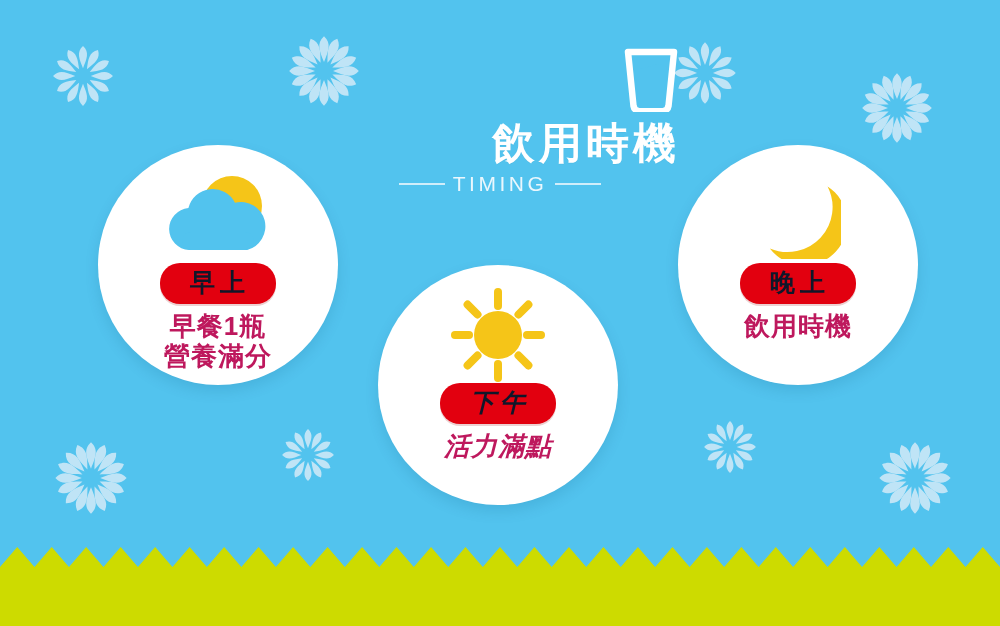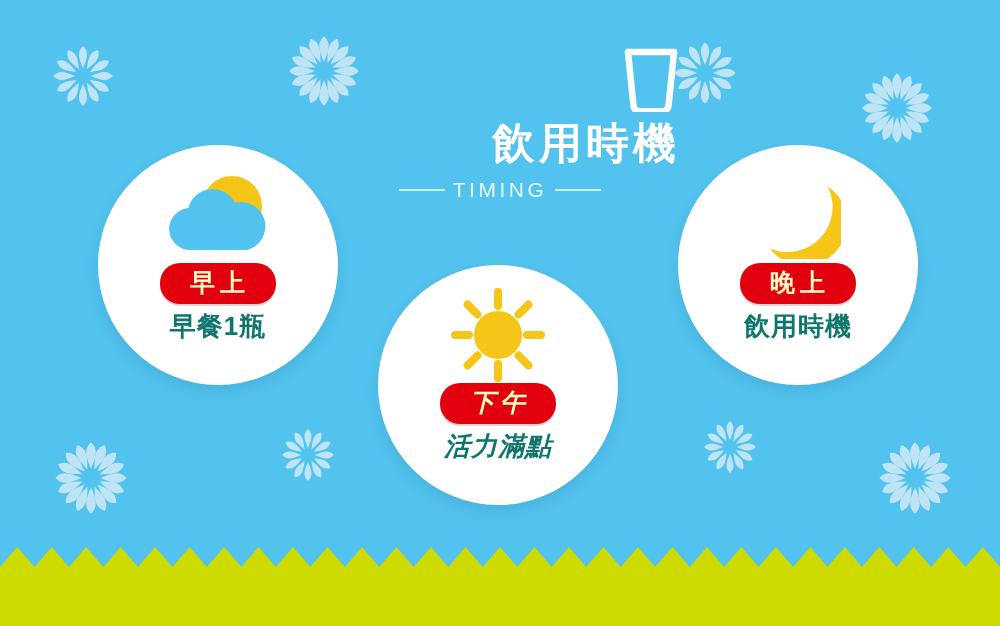--- a/index.html
+++ b/index.html
@@ -30,21 +30,21 @@
   }
   #glass-icon{display:block;margin:0 auto 6px auto;}
   #header-title{
     color:#ffffff;font-size:43px;line-height:1.02;
     font-weight:bold;letter-spacing:4px;
     text-shadow:0 1px 0 rgba(0,0,0,0.03);
     white-space:nowrap;
   }
   #header-sub-row{
     display:flex;align-items:center;justify-content:center;
-    gap:8px;margin-top:12px;
+    gap:8px;margin-top:6px;
   }
   .sub-dash{
     width:46px;height:2px;background:#d7effa;opacity:.95;flex:0 0 auto;
   }
   #header-subtitle{
     color:#eaf7fd;font-size:21px;letter-spacing:3.5px;
     white-space:nowrap;
   }
 
   
@@ -52,30 +52,30 @@
     position:absolute;border-radius:50%;
     background:#ffffff;
     box-shadow:0 6px 14px rgba(0,70,110,0.13);
     display:flex;flex-direction:column;align-items:center;
   }
   .circle-icon{
     display:flex;align-items:center;justify-content:center;
     height:96px;width:100%;
   }
   .badge{
-    background:#e2000f;color:#fef9c3;
+    background:#e2000f;color:#0f172a;
     border-radius:20px;
     font-size:25px;font-weight:bold;letter-spacing:5px;
     padding:5px 26px 7px 30px;
     line-height:1.15;
     box-shadow:0 2px 0 rgba(150,0,8,0.18);
     white-space:nowrap;
   }
   .caption{
-    margin-top:7px;color:#0f766e;
+    margin-top:7px;color:#be185d;
     font-size:26px;font-weight:bold;line-height:1.16;
     letter-spacing:1px;text-align:center;white-space:nowrap;
   }
 
   
   #circle-morning{left:98px;top:145px;width:240px;height:240px;padding-top:22px;box-sizing:border-box;}
   #circle-afternoon{left:378px;top:265px;width:240px;height:240px;padding-top:22px;box-sizing:border-box;font-style:italic;}
   #circle-night{left:678px;top:145px;width:240px;height:240px;padding-top:22px;box-sizing:border-box;}
 </style>
 </head>
@@ -482,20 +482,21 @@
     <div class="circle-icon">
       <svg width="112" height="82" viewBox="0 0 112 82" aria-hidden="true">
         <circle cx="70" cy="32" r="30" fill="#f5c518"></circle>
         <path d="M27 76 a21 21 0 0 1 -0.6 -41.9 a25 25 0 0 1 46.6 -5.4 a19 19 0 0 1 12 47.3 Z" fill="#52c3ee"></path>
         <rect x="20" y="58" width="72" height="18" rx="9" fill="#52c3ee"></rect>
       </svg>
     </div>
     <span class="badge">早上</span>
     <div class="caption">
       <div>早餐1瓶</div>
+      <div>營養滿分</div>
     </div>
   </div>
 
   <div id="circle-afternoon" class="timing-circle">
     <div class="circle-icon">
       <svg width="96" height="94" viewBox="0 0 96 94" aria-hidden="true">
         <g fill="#f5c518">
           <circle cx="48" cy="47" r="24"></circle>
           <g stroke="#f5c518" stroke-width="8" stroke-linecap="round">
             <line x1="48" y1="4" x2="48" y2="18"></line>

